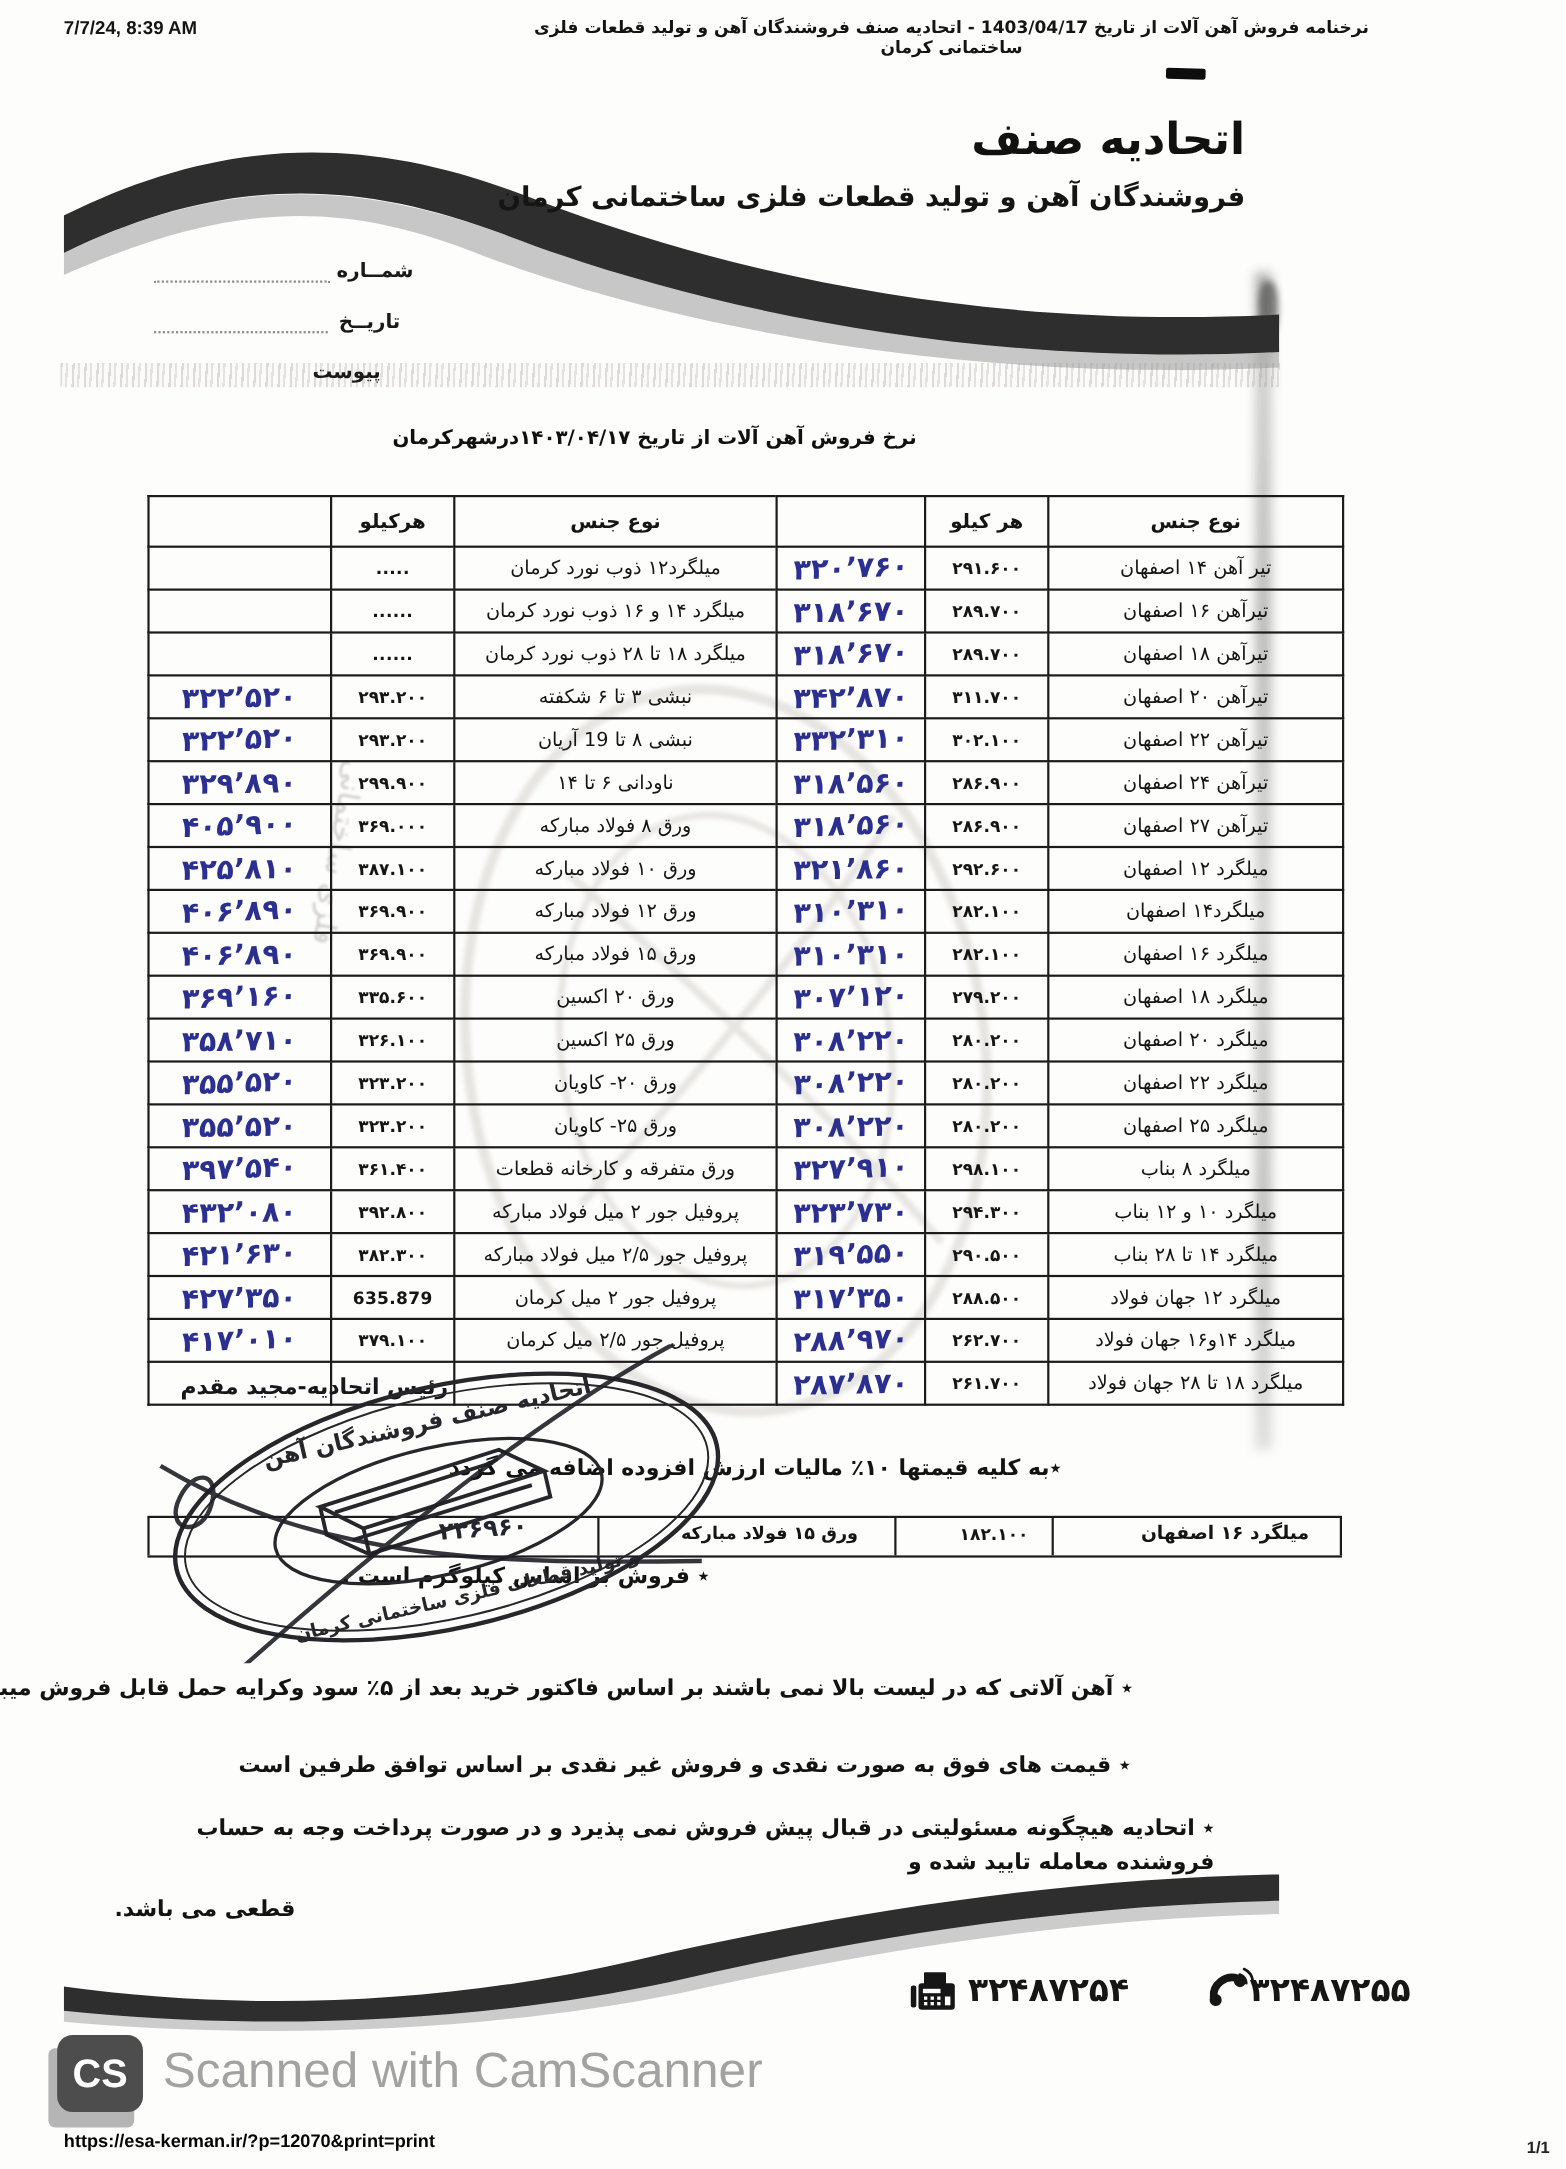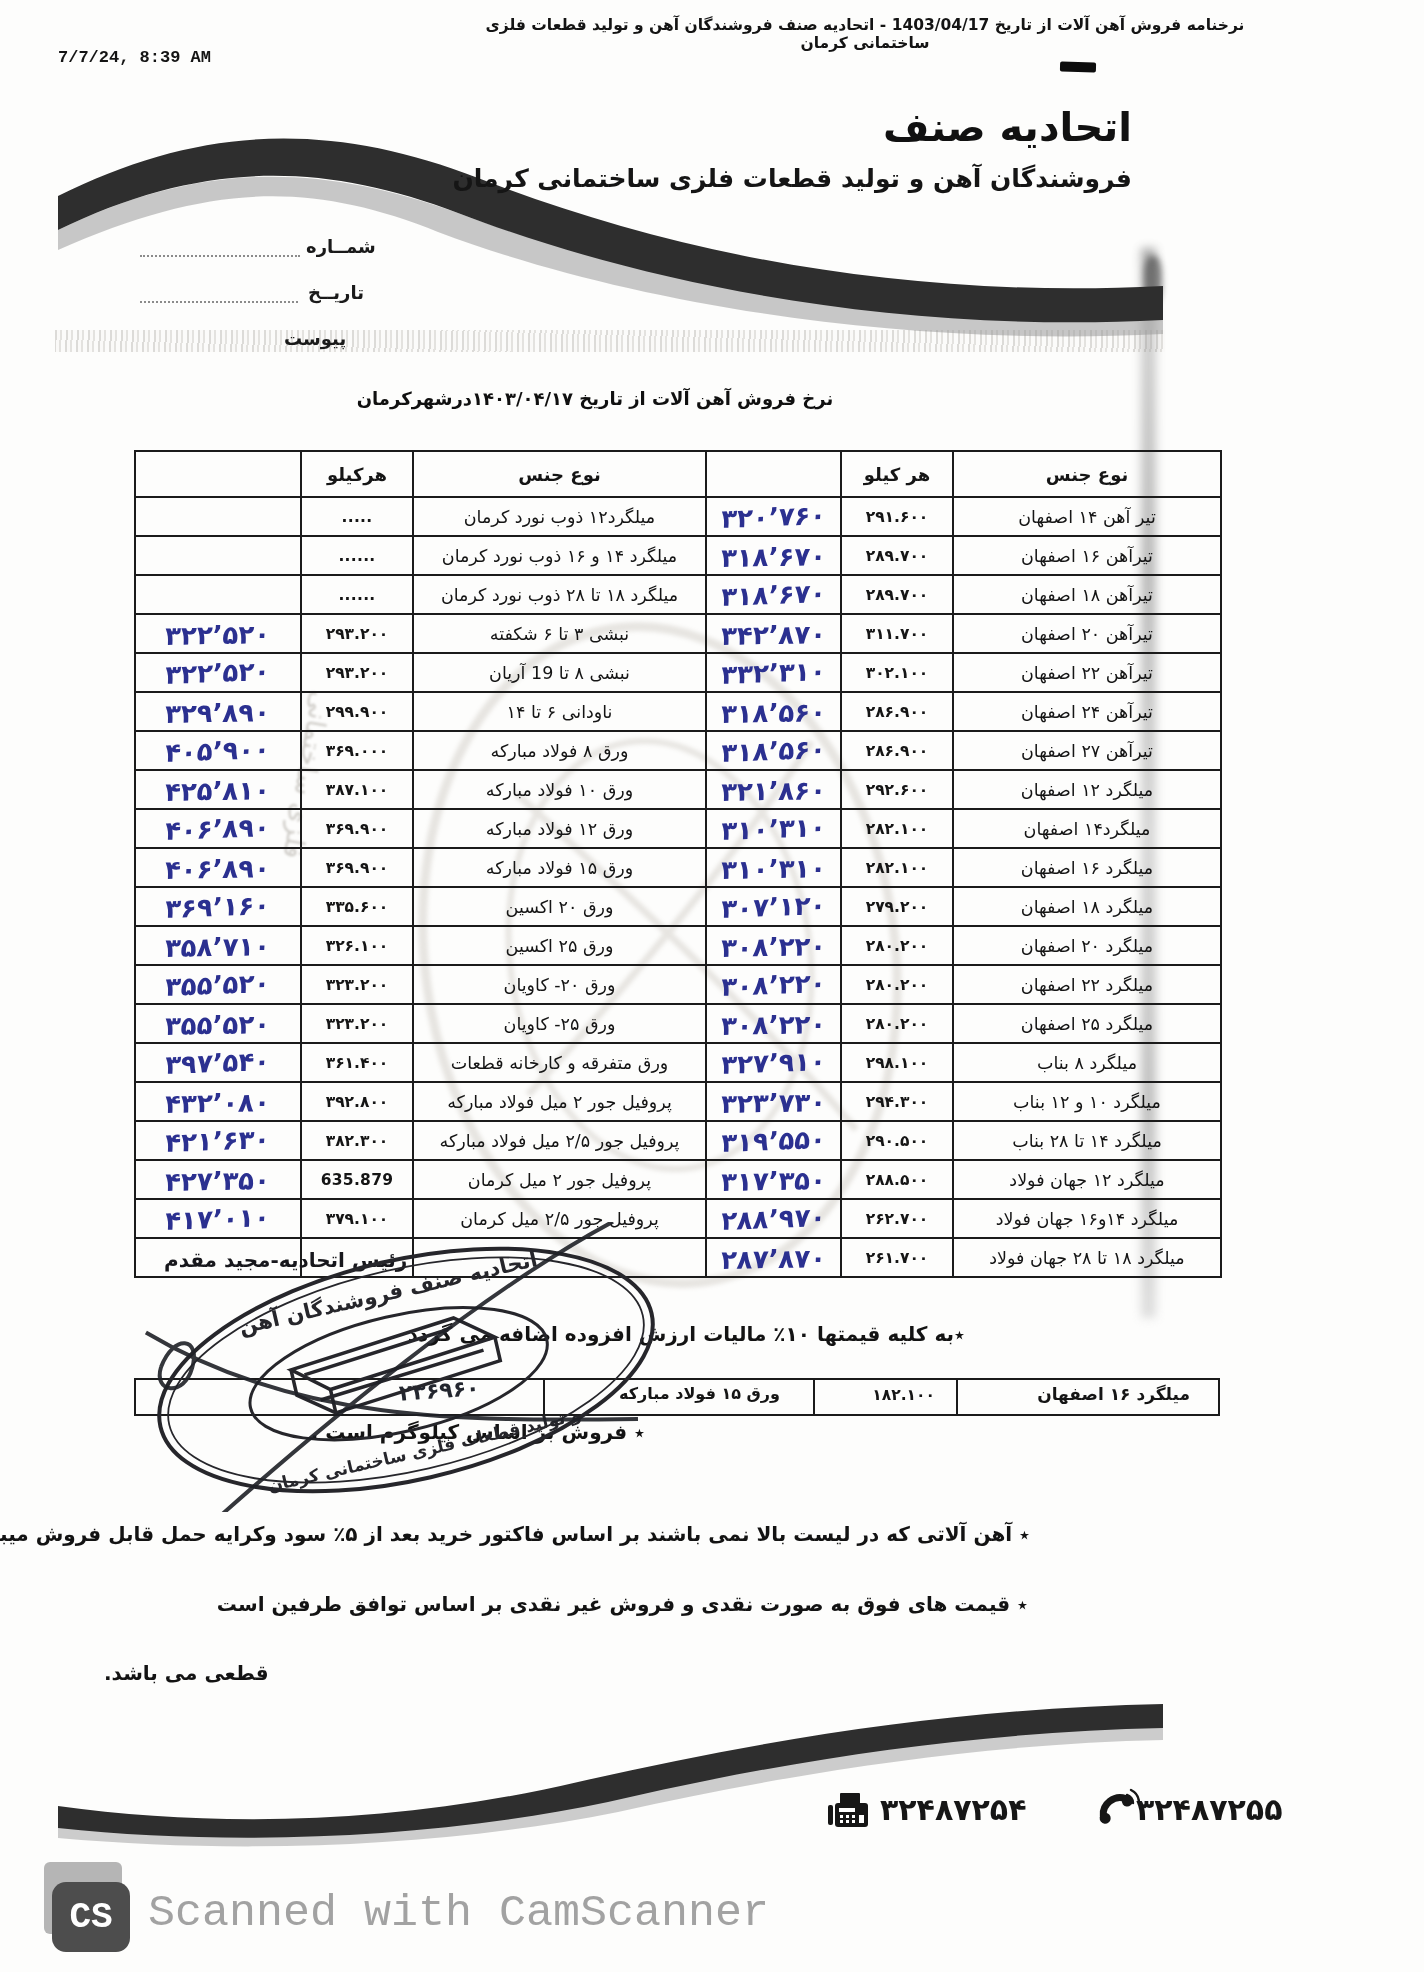--- a/index.html
+++ b/index.html
@@ -2,21 +2,21 @@
 <html lang="fa"><head>
 <meta charset="utf-8">
 <style>
   html,body{margin:0;padding:0;}
   body{
     width:1424px;height:1972px;position:relative;overflow:hidden;
     background:#fdfdfc;color:#151515;
     font-family:"DejaVu Sans",sans-serif;
   }
   .abs{position:absolute;}
-  .latin{font-family:Liberation Mono, monospace;margin-top:32px;}
+  .latin{font-family:Liberation Sans, sans-serif;}
   
   .print-datetime{left:58px;top:16px;font-size:17px;font-weight:600;color:#141414;}
   .print-title{left:470px;top:16px;width:790px;text-align:center;direction:rtl;
     font-size:15.5px;font-weight:700;color:#141414;}
   .page-indicator{left:1388px;top:1944px;font-size:15px;font-weight:700;color:#222;}
   .top-dash{left:1060px;top:62px;width:36px;height:10px;background:#0d0d0d;transform:rotate(1.5deg);border-radius:2px;}
   
   .speckle-band{left:55px;top:330px;width:1110px;height:22px;opacity:.55;
     background:repeating-linear-gradient(93deg,rgba(120,115,108,.45) 0 2px,rgba(225,221,214,.2) 2px 5px,rgba(160,155,147,.5) 5px 7px,rgba(238,235,229,.15) 7px 11px);
     filter:blur(.4px);}
@@ -289,20 +289,21 @@
   <div class="cell td-price" style="right:285px;top:6px">۱۸۲.۱۰۰</div>
   <div class="cell td-name" style="right:440px;font-size:16px">ورق ۱۵ فولاد مبارکه</div>
   <div class="cell" style="right:740px;top:-2px;color:#23262e;font-size:22px;transform:rotate(-4deg)">۲۳۶۹۶۰</div>
 </div>
 
 <div class="abs note" style="right:459px;top:1322px">٭به کلیه قیمتها ۱۰٪ مالیات ارزش افزوده اضافه می گردد</div>
 <div class="abs note" style="right:779px;top:1420px">٭ فروش بر اساس کیلوگرم است .</div>
 <div class="abs note" style="right:394px;top:1522px">٭ آهن آلاتی که در لیست بالا نمی باشند بر اساس فاکتور خرید بعد از ۵٪ سود وکرایه حمل قابل فروش میباشد</div>
 <div class="abs note" style="right:396px;top:1592px">٭ قیمت های فوق به صورت نقدی و فروش غیر نقدی بر اساس توافق طرفین است</div>
 <div class="abs note note-presale" style="right:320px;top:1646px">
+  <span>٭ اتحادیه هیچگونه مسئولیتی در قبال پیش فروش نمی پذیرد و در صورت پرداخت وجه به حساب فروشنده معامله تایید شده و</span>
   <span class="line2">قطعی می باشد.</span>
 </div>
 
 <div class="abs signature">رئیس اتحادیه-مجید مقدم</div>
 <svg class="abs" style="left:118px;top:1222px;z-index:4" width="570" height="290" viewBox="0 0 570 290">
   <g transform="translate(288,148) rotate(-13)" stroke="#26262b" fill="none">
     <ellipse rx="252" ry="110" stroke-width="4"></ellipse>
     <ellipse rx="243" ry="101" stroke-width="1.8"></ellipse>
     <ellipse cx="-8" cy="2" rx="152" ry="58" stroke-width="3"></ellipse>
     <g stroke-width="3.5">

